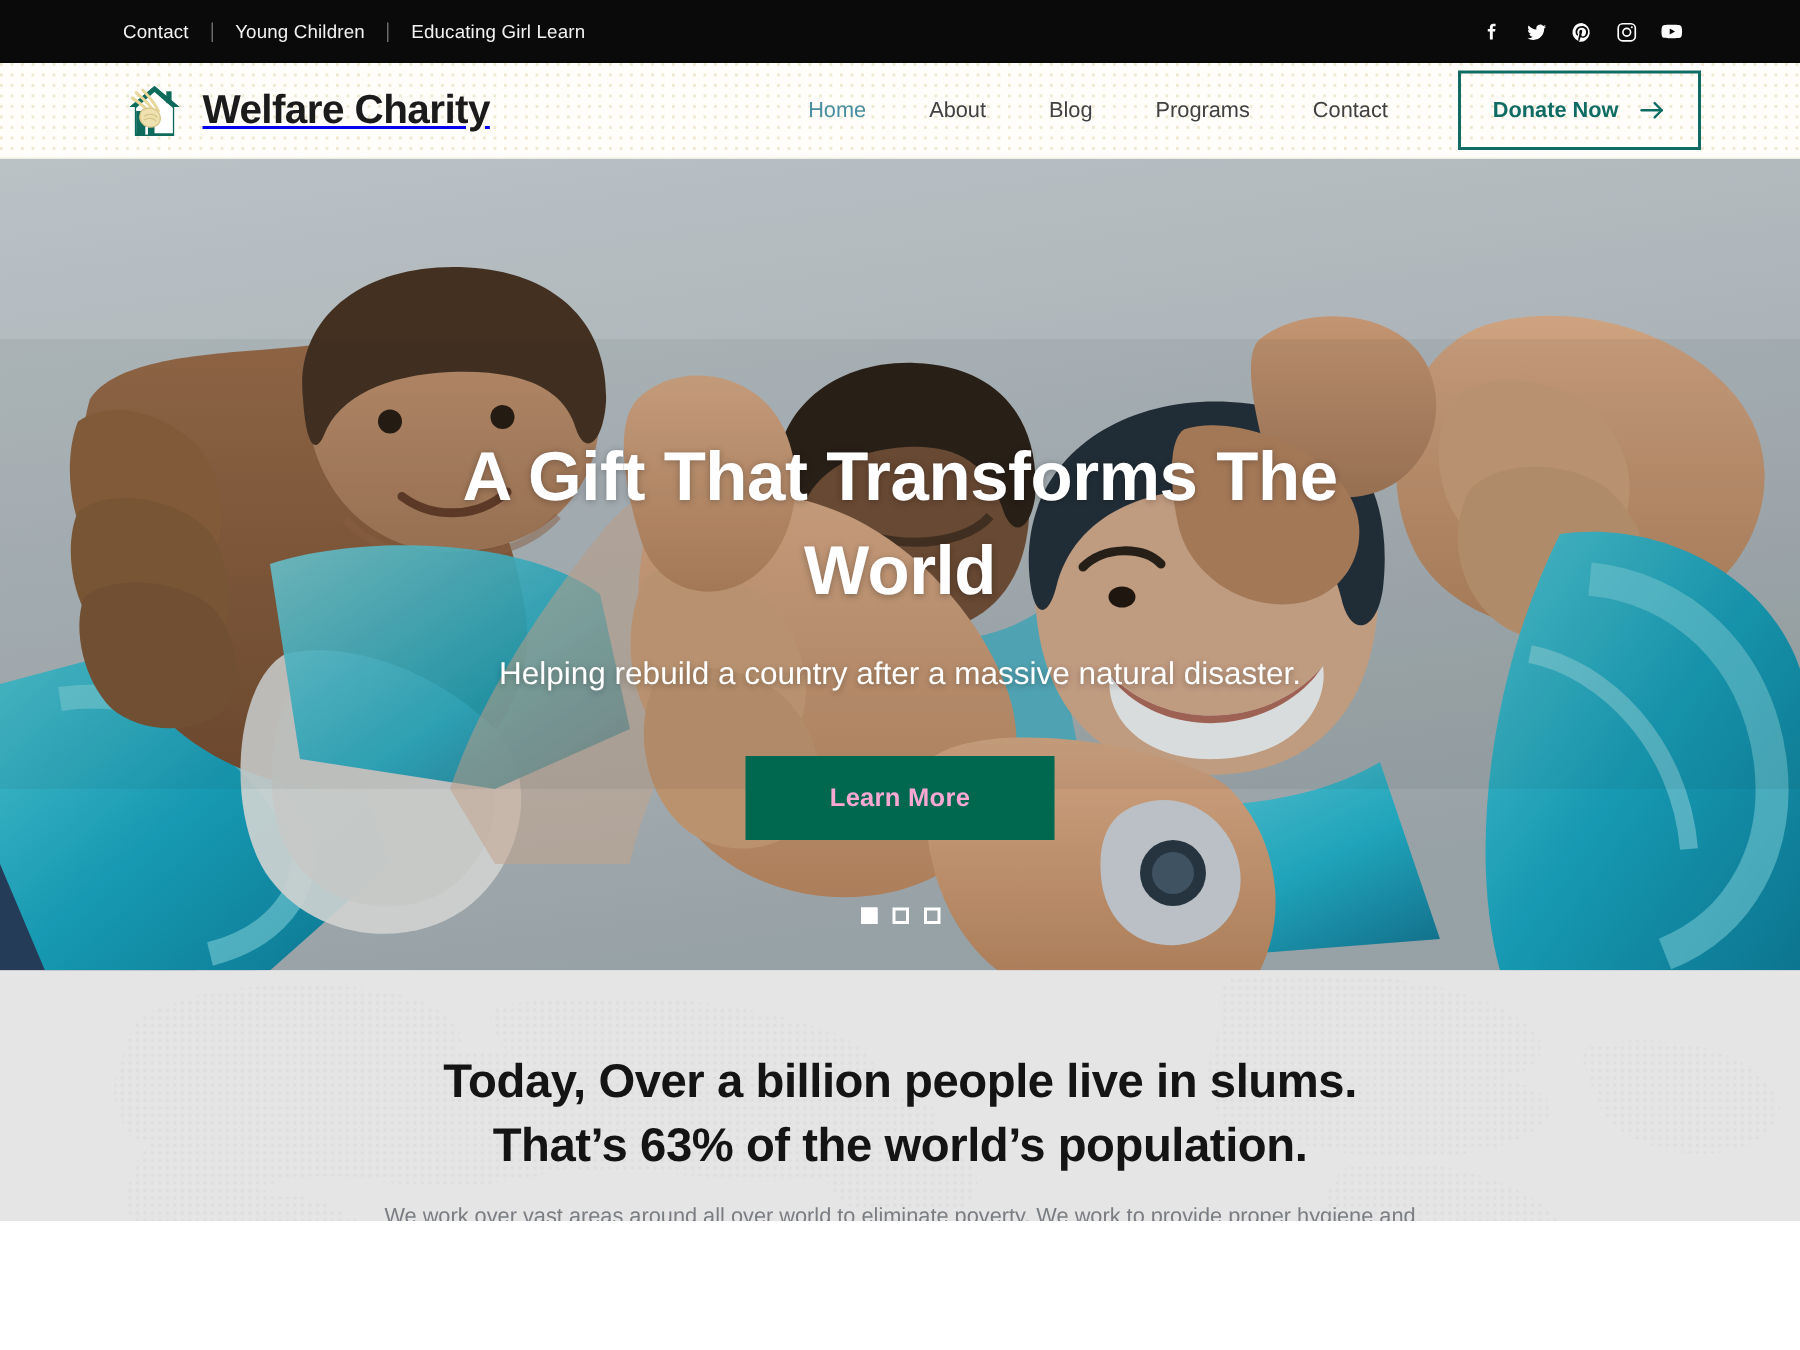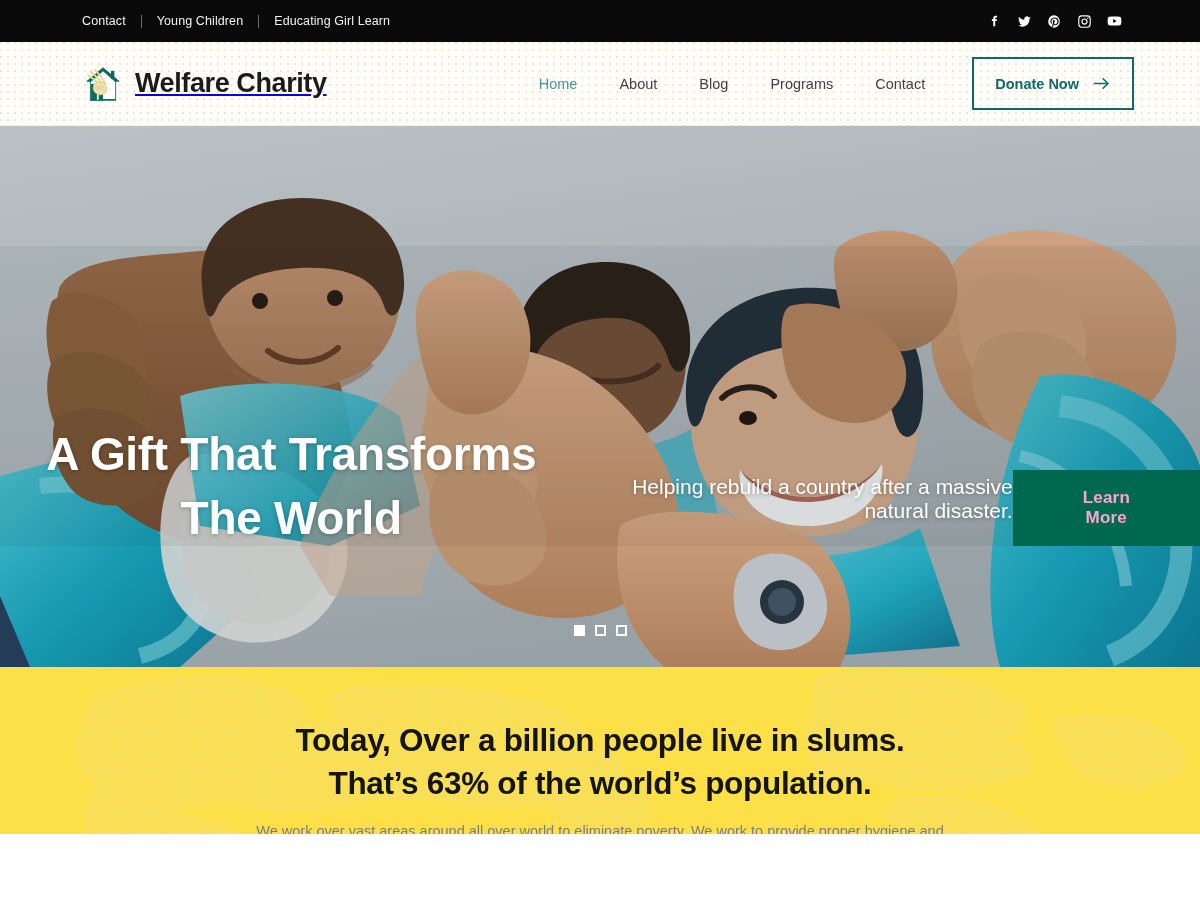--- a/index.html
+++ b/index.html
@@ -26,21 +26,21 @@
   }
   .socials{ display:flex; align-items:center; gap:15px; }
   .soc{
     width:15px; height:15px; display:flex; align-items:center; justify-content:center;
     color:#ffffff;
   }
   .soc svg{ display:block; fill:#ffffff; }
 
   
   .header{
-    height:84px; position:relative; background:#fffefb;
+    height:64px; position:relative; background:#fffefb;
     background-image:
       radial-gradient(circle at 1px 1px, #f0e9d2 1.1px, transparent 1.2px);
     background-size:7px 7px;
     display:flex; align-items:center; justify-content:space-between;
     padding:0 66px 0 82px;
     border-bottom:1px solid #f3efe4;
   }
   .brand{ display:flex; align-items:center; gap:11px; }
   .logo-mark{ width:42px; height:42px; position:relative; flex:0 0 auto; }
   .brand-name{
@@ -62,21 +62,21 @@
   .donate-btn .arr{ display:flex; align-items:center; }
 
   
   .hero{
     position:relative; height:541px; overflow:hidden;
     background:#b9bfc3;
   }
   .hero-photo{ position:absolute; inset:0; }
   .hero-photo svg{ width:100%; height:100%; display:block; }
   .hero-inner{
-    position:absolute; inset:0; display:flex; flex-direction:row;
+    position:absolute; inset:0; display:flex; flex-direction:column;
     align-items:center; justify-content:flex-start;
     padding-top:180px;
   }
   .hero-title{
     font-size:46px; font-weight:bold; color:#ffffff; text-align:center;
     line-height:1.38; max-width:660px; letter-spacing:-.3px;
     text-shadow:0 1px 5px rgba(0,0,0,.28);
   }
   .hero-sub{
     margin-top:25px; font-size:21px; color:#ffffff; text-align:right;
@@ -89,21 +89,21 @@
   }
   .dots{
     position:absolute; left:0; right:0; bottom:31px;
     display:flex; align-items:center; justify-content:center; gap:10px;
   }
   .dot{ width:11px; height:11px; border:2px solid #ffffff; background:transparent; cursor:pointer; }
   .dot.on{ background:#ffffff; }
 
   
   .intro{
-    position:relative; height:167px; background:#fde047; overflow:hidden;
+    position:relative; height:167px; background:#e5e5e5; overflow:hidden;
     display:flex; flex-direction:column; align-items:center;
     padding-top:52px;
   }
   .worldmap{
     position:absolute; left:0; top:-10px; width:100%; height:300px;
     opacity:.5; pointer-events:none;
   }
   .worldmap svg{ width:100%; height:100%; display:block; }
   .intro-h{
     position:relative; z-index:2;

